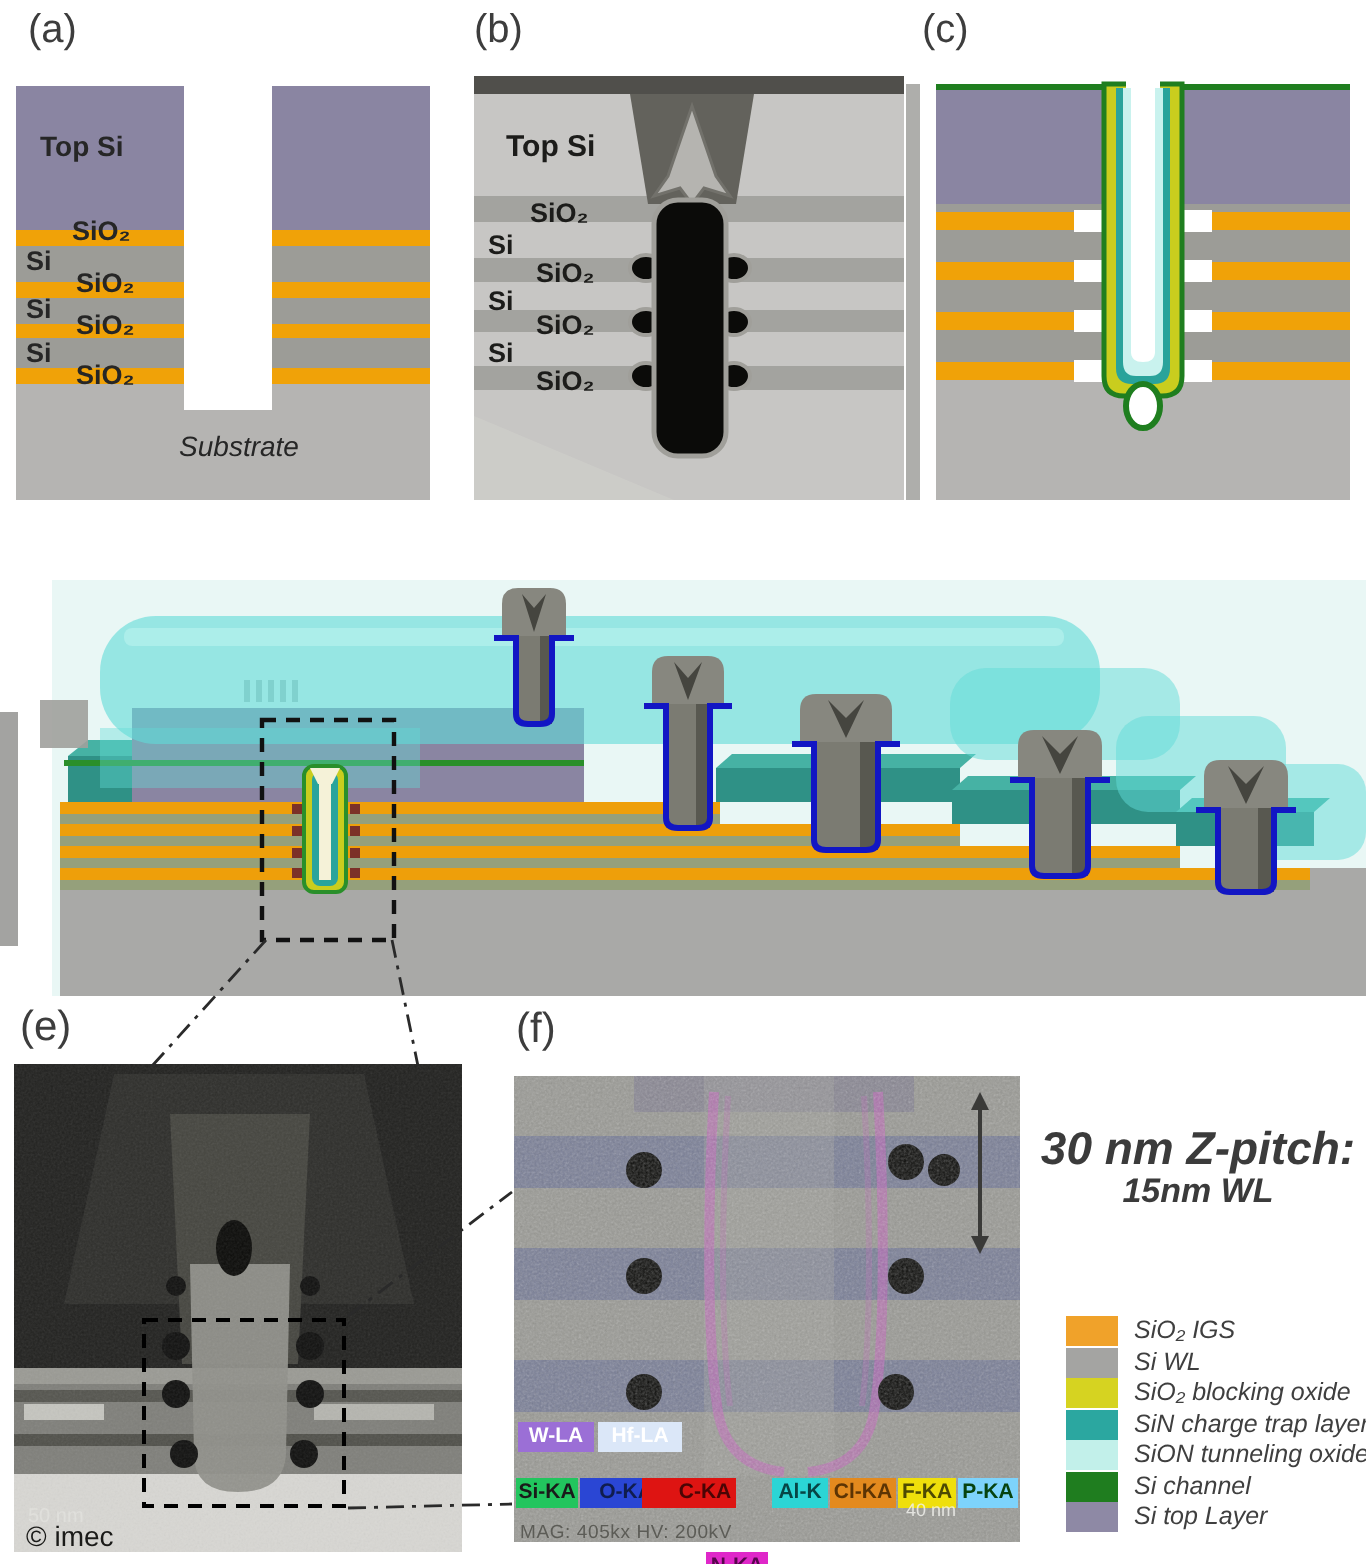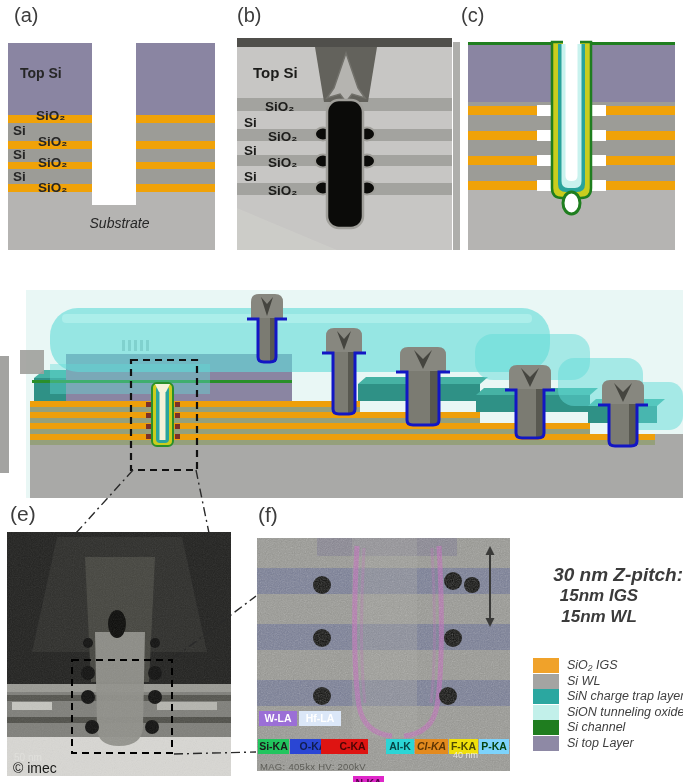--- a/index.html
+++ b/index.html
@@ -315,41 +315,44 @@
     </svg>
 
     <div class="chip" style="left: 2px; top: 173px; width: 38px; background-color: rgb(155, 111, 214); color: rgb(255, 255, 255);">W-LA</div>
     <div class="chip" style="left: 42px; top: 173px; width: 42px; background-color: rgb(219, 231, 248); color: rgb(255, 255, 255);">Hf-LA</div>
 
     <div class="chip" style="left: 1px; top: 201px; width: 31px; background-color: #22c55e; color: rgb(26, 26, 26);">Si-KA</div>
     <div class="chip" style="left: 33px; top: 201px; width: 46px; background-color: rgb(42, 70, 212); color: rgb(16, 29, 78);">O-KA</div>
     <div class="chip" style="left: 64px; top: 201px; width: 31px; background-color: rgb(222, 20, 18); color: rgb(74, 5, 5); padding-left: 16px;">C-KA</div>
     <div class="chip" style="left: 96px; top: 201px; width: 31px; background-color: rgb(223, 39, 201); color: rgb(87, 5, 77); margin-top: 37px;">N-KA</div>
     <div class="chip" style="left: 129px; top: 201px; width: 28px; background-color: rgb(43, 213, 213); color: rgb(7, 69, 69);">Al-K</div>
-    <div class="chip" style="left: 158px; top: 201px; width: 33px; background-color: rgb(227, 138, 30); color: rgb(92, 52, 4); font-style: italic;">Cl-KA</div>
+    <div class="chip" style="left: 158px; top: 201px; width: 33px; background-color: rgb(227, 138, 30); color: rgb(92, 52, 4);">Cl-KA</div>
     <div class="chip" style="left: 192px; top: 201px; width: 29px; background-color: rgb(239, 223, 11); color: rgb(77, 74, 3);">F-KA</div>
     <div class="chip" style="left: 222px; top: 201px; width: 30px; background-color: #7dd3fc; color: rgb(6, 67, 15);">P-KA</div>
     <div class="abs" style="left:196px;top:212px;font-size:9px;color:#f0f0ec;opacity:.85;">40 nm</div>
     <div class="abs" style="left:3px;top:223px;font-size:9.5px;color:#4c4c46;opacity:.8;letter-spacing:.3px;">MAG: 405kx  HV: 200kV</div>
   </div>
 
   <div id="zpitch" class="abs">
-    <div style="font-size:19px;text-align:right;">30 nm Z-pitch:</div>
-    <div>15nm IGS</div>
+    <div style="font-size:23px;">30 nm Z-pitch:</div>
     <div>15nm WL</div>
   </div>
 
   <div id="legend" class="abs">
     <div class="lrow">
       <div class="lsw" style="background-color: rgb(240, 162, 42);"></div>
       <span class="llab">SiO₂ IGS</span>
     </div>
     <div class="lrow">
       <div class="lsw" style="background-color: rgb(164, 164, 162);"></div>
       <span class="llab">Si WL</span>
+    </div>
+    <div class="lrow">
+      <div class="lsw" style="background-color: rgb(214, 211, 33);"></div>
+      <span class="llab">SiO₂ blocking oxide</span>
     </div>
     <div class="lrow">
       <div class="lsw" style="background-color: rgb(43, 167, 160);"></div>
       <span class="llab">SiN charge trap layer</span>
     </div>
     <div class="lrow">
       <div class="lsw" style="background-color: rgb(194, 240, 234);"></div>
       <span class="llab">SiON tunneling oxide</span>
     </div>
     <div class="lrow">

